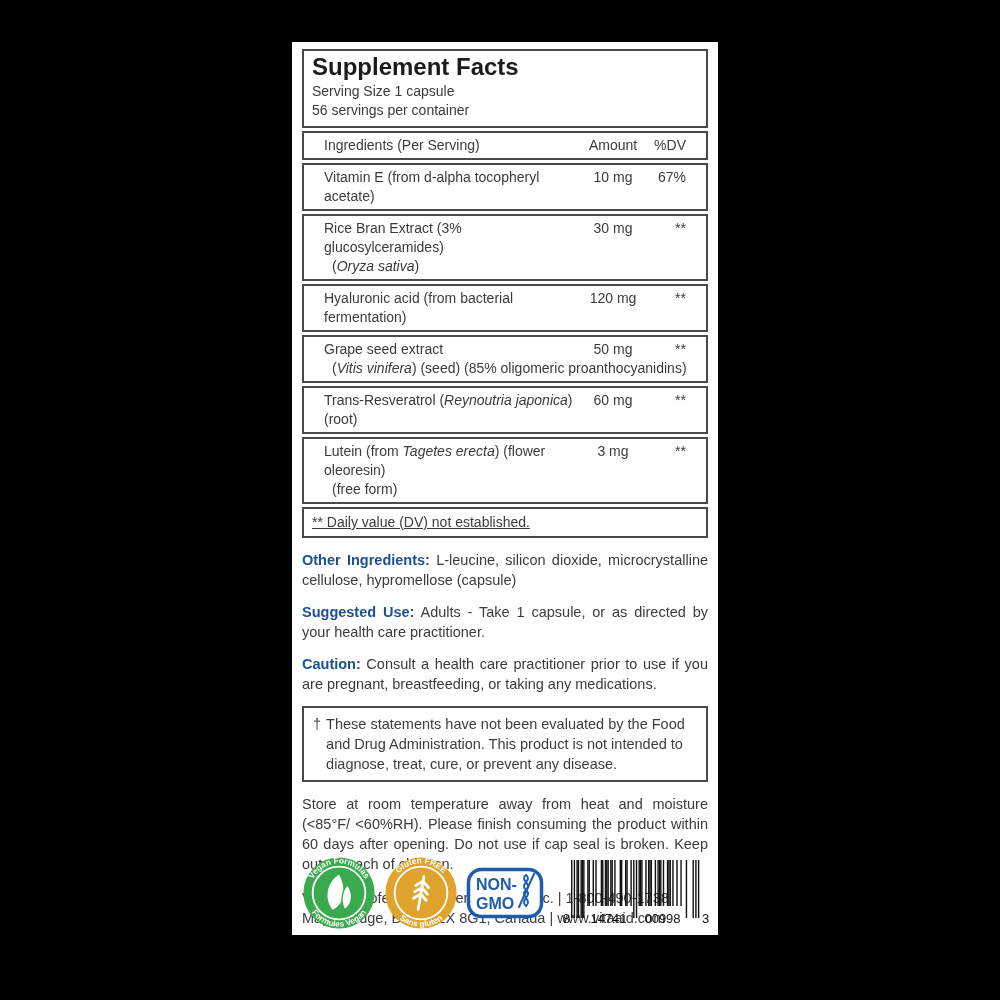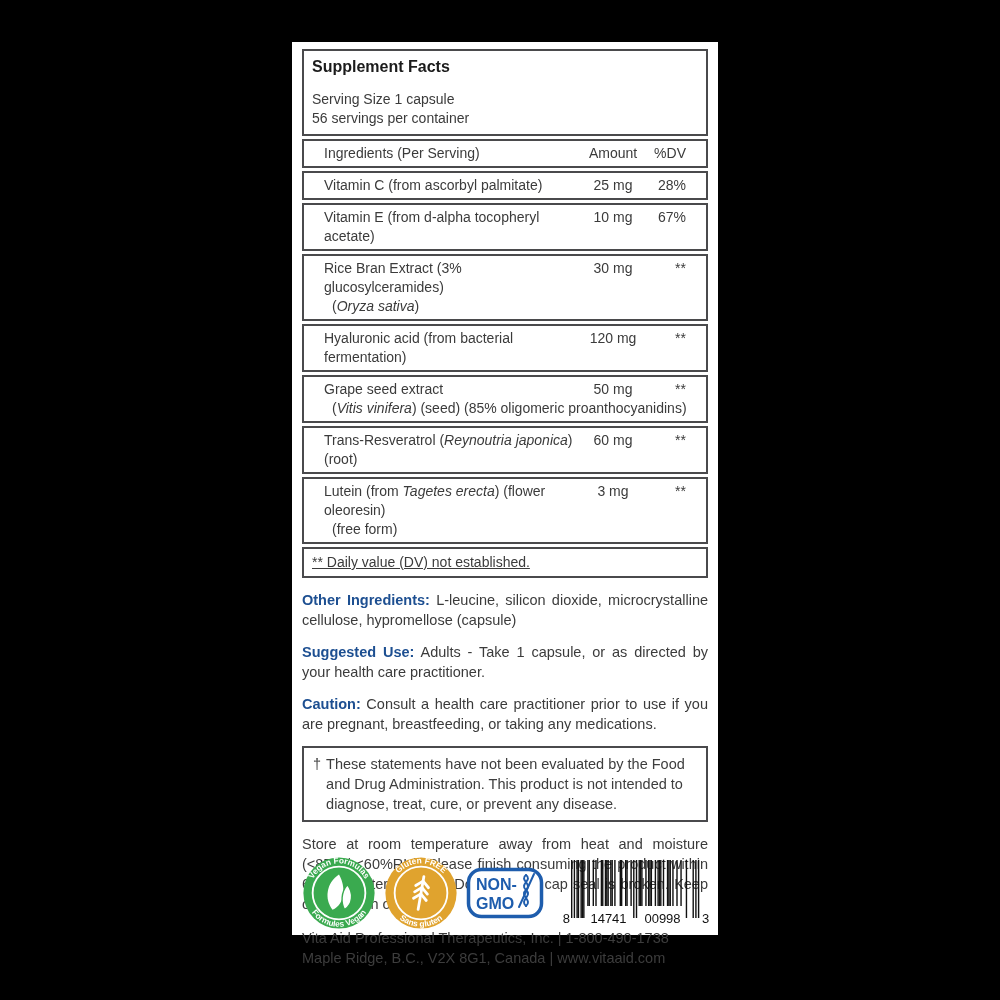--- a/index.html
+++ b/index.html
@@ -5,21 +5,21 @@
   html,body{margin:0;padding:0;}
   body{width:1000px;height:1000px;background:#000;font-family:"Liberation Sans",sans-serif;}
   .stage{position:relative;width:1000px;height:1000px;background:#000;overflow:hidden;}
   .panel{position:absolute;left:292px;top:42px;width:426px;height:893px;background:#fff;color:#3d3d3d;}
   .content{padding:7px 10px 0 10px;}
 
   
   .facts{font-size:14px;line-height:19px;color:#3b3b3b;}
   .box{border:2px solid #4a4a4c;margin-bottom:3px;padding:3px 20px;background:#fff;}
   .title-box{padding:4px 8px 6px 8px;}
-  .facts-title{font-size:16px;line-height:24px;font-weight:bold;color:#1b1b1b;margin:0 0 11px 0;}
+  .facts-title{font-size:24px;line-height:24px;font-weight:bold;color:#1b1b1b;margin:0 0 3px 0;}
   .serving-line{font-size:14px;line-height:19px;}
   .header-row{display:flex;align-items:baseline;}
   .col-name{flex:1;}
   .amt{width:58px;text-align:center;white-space:nowrap;}
   .dv{width:44px;text-align:right;white-space:nowrap;}
   .row-line1{display:flex;align-items:baseline;}
   .row-line1 .name{flex:1;padding-right:4px;}
   .row-line2{padding-left:8px;white-space:nowrap;}
   .footnote-box{padding:4px 8px;text-decoration:underline;}
 
@@ -58,27 +58,20 @@
           <div class="serving-line">56 servings per container</div>
         </div>
 
         <div class="box header-row">
           <span class="col-name">Ingredients (Per Serving)</span>
           <span class="amt">Amount</span>
           <span class="dv">%DV</span>
         </div>
 
         <div id="ingredient-rows">
-            <div class="box">
-              <div class="row-line1">
-                <span class="name">Vitamin C (from ascorbyl palmitate)</span>
-                <span class="amt">25 mg</span>
-                <span class="dv">28%</span>
-              </div>
-            </div>
             <div class="box">
               <div class="row-line1">
                 <span class="name">Vitamin E (from d-alpha tocopheryl acetate)</span>
                 <span class="amt">10 mg</span>
                 <span class="dv">67%</span>
               </div>
             </div>
             <div class="box">
               <div class="row-line1">
                 <span class="name">Rice Bran Extract (3% glucosylceramides)</span>

